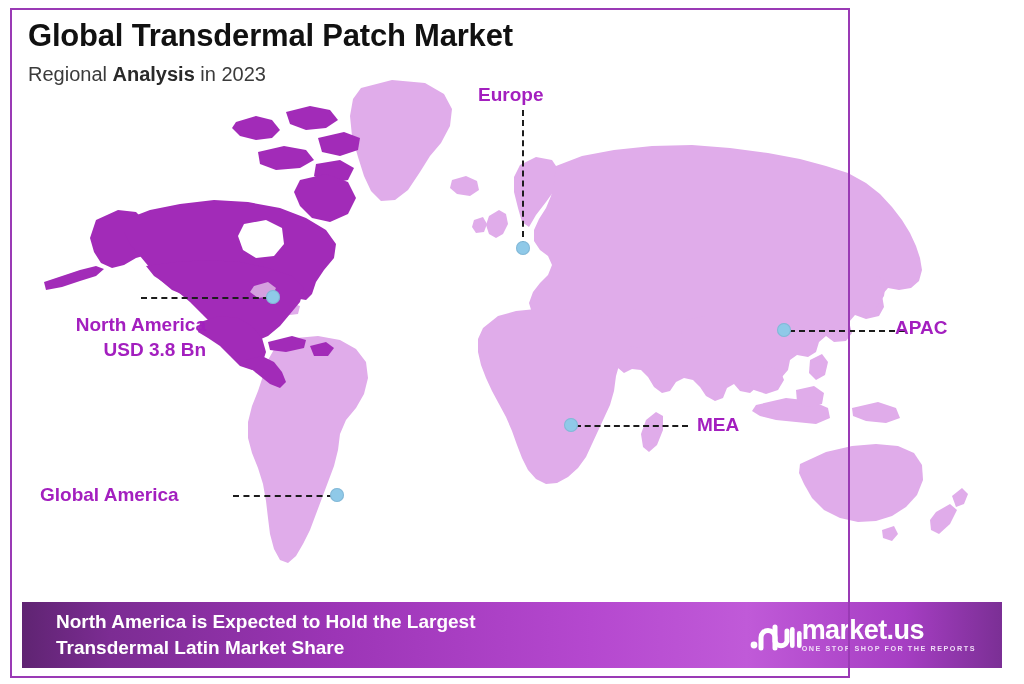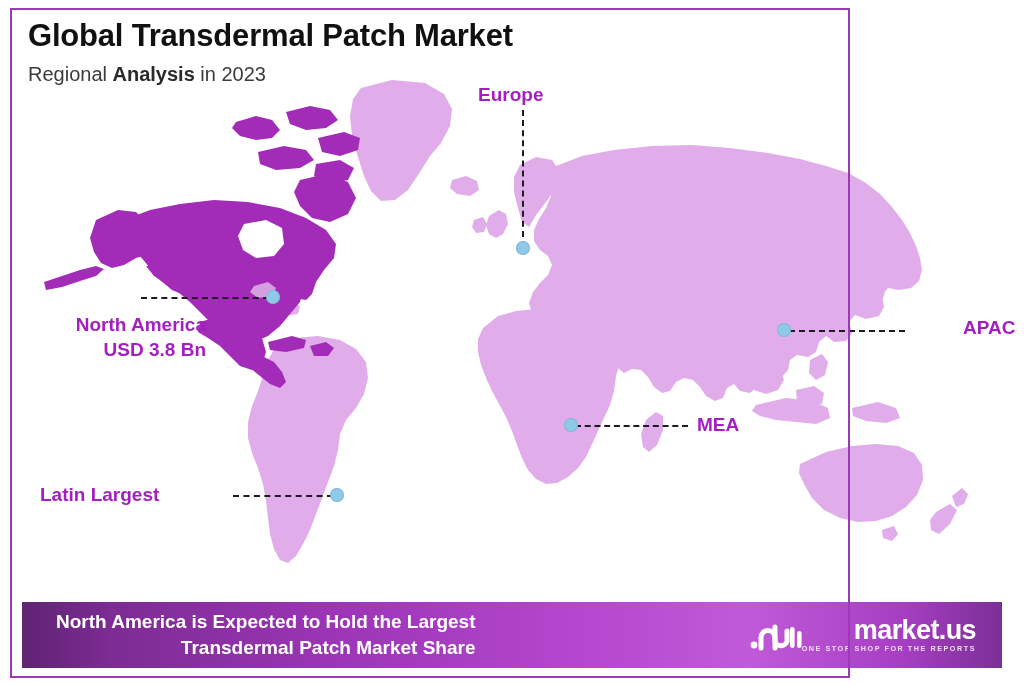--- a/index.html
+++ b/index.html
@@ -67,21 +67,21 @@
     z-index:40;
     color:#a31fbf;
     font-weight:bold;
     white-space:nowrap;
     text-align:right;
   }
   .callout .ln{ display:block; }
 
   .c-na   { left:16px;  top:312px; font-size:19px; text-align:right; width:190px; line-height:1.32; }
   .c-eu   { left:478px; top:84px;  font-size:19px; }
-  .c-apac { left:963px; top:317px; font-size:19px; }
+  .c-apac { left:895px; top:317px; font-size:19px; }
   .c-mea  { left:697px; top:414px; font-size:19px; }
   .c-lat  { left:40px;  top:484px; font-size:19px; }
 
   
   .leader{
     position:absolute;
     z-index:35;
   }
   .leader.h{
     height:0;
@@ -114,21 +114,20 @@
 
   
   .banner{
     position:absolute;
     left:22px; bottom:16px;
     width:980px; height:66px;
     background:linear-gradient(90deg,#5f2472 0%, #7c2c93 9%, #9c35b6 32%, #b548cf 58%, #c05ad8 74%, #a63ec3 90%, #7b2f95 100%);
     z-index:50;
     display:flex;
     align-items:center;
-    text-align:right;
   }
   .banner-text{
     margin-left:34px;
     color:#ffffff;
     font-size:19px;
     font-weight:bold;
     line-height:1.35;
   }
   .banner-text .ln{ display:block; white-space:nowrap; }
 
@@ -269,27 +268,27 @@
 
   <div class="callout c-apac">
     <span class="ln">APAC</span>
   </div>
 
   <div class="callout c-mea">
     <span class="ln">MEA</span>
   </div>
 
   <div class="callout c-lat">
-    <span class="ln">Latin Largest</span>
+    <span class="ln">Global America</span>
   </div>
 
   <div class="banner">
     <div class="banner-text">
       <span class="ln">North America is Expected to Hold the Largest</span>
-      <span class="ln">Transdermal Patch Market Share</span>
+      <span class="ln">Transdermal Latin Market Share</span>
     </div>
 
     <div class="logo">
       <svg class="logo-mark" viewBox="0 0 52 36">
         <circle cx="4" cy="28" r="3.4" fill="#ffffff"></circle>
         <path d="M11 31 L11 20.5 A7 7 0 0 1 25 20.5 L25 31" stroke="#ffffff" stroke-width="5" fill="none" stroke-linecap="round"></path>
         <path d="M25 10 L25 24.5 A6.4 6.4 0 0 0 37 24.5 L37 14" stroke="#ffffff" stroke-width="5" fill="none" stroke-linecap="round"></path>
         <rect x="40" y="10" width="4.6" height="21" rx="2.3" fill="#ffffff"></rect>
         <rect x="47" y="14" width="4.6" height="17" rx="2.3" fill="#ffffff"></rect>
       </svg>

